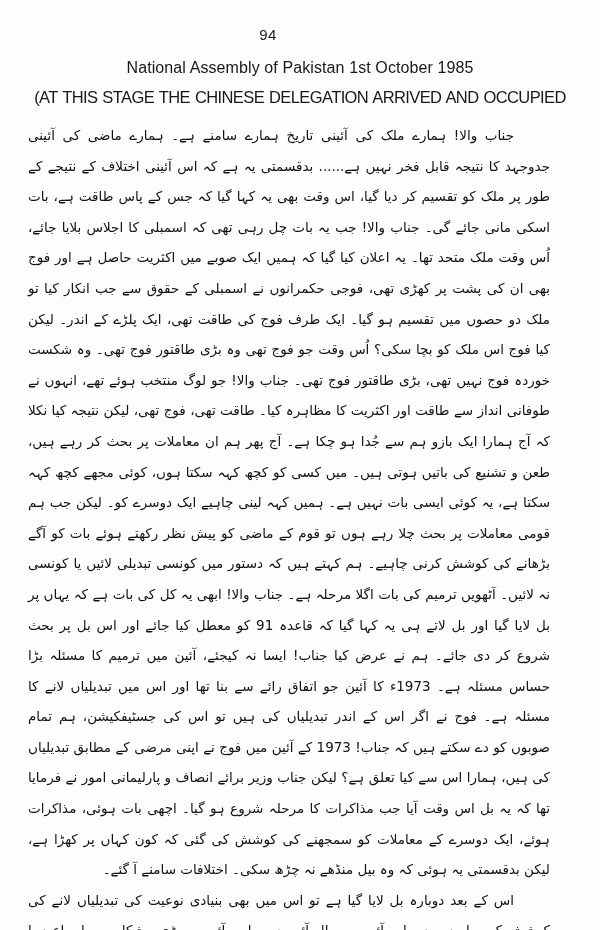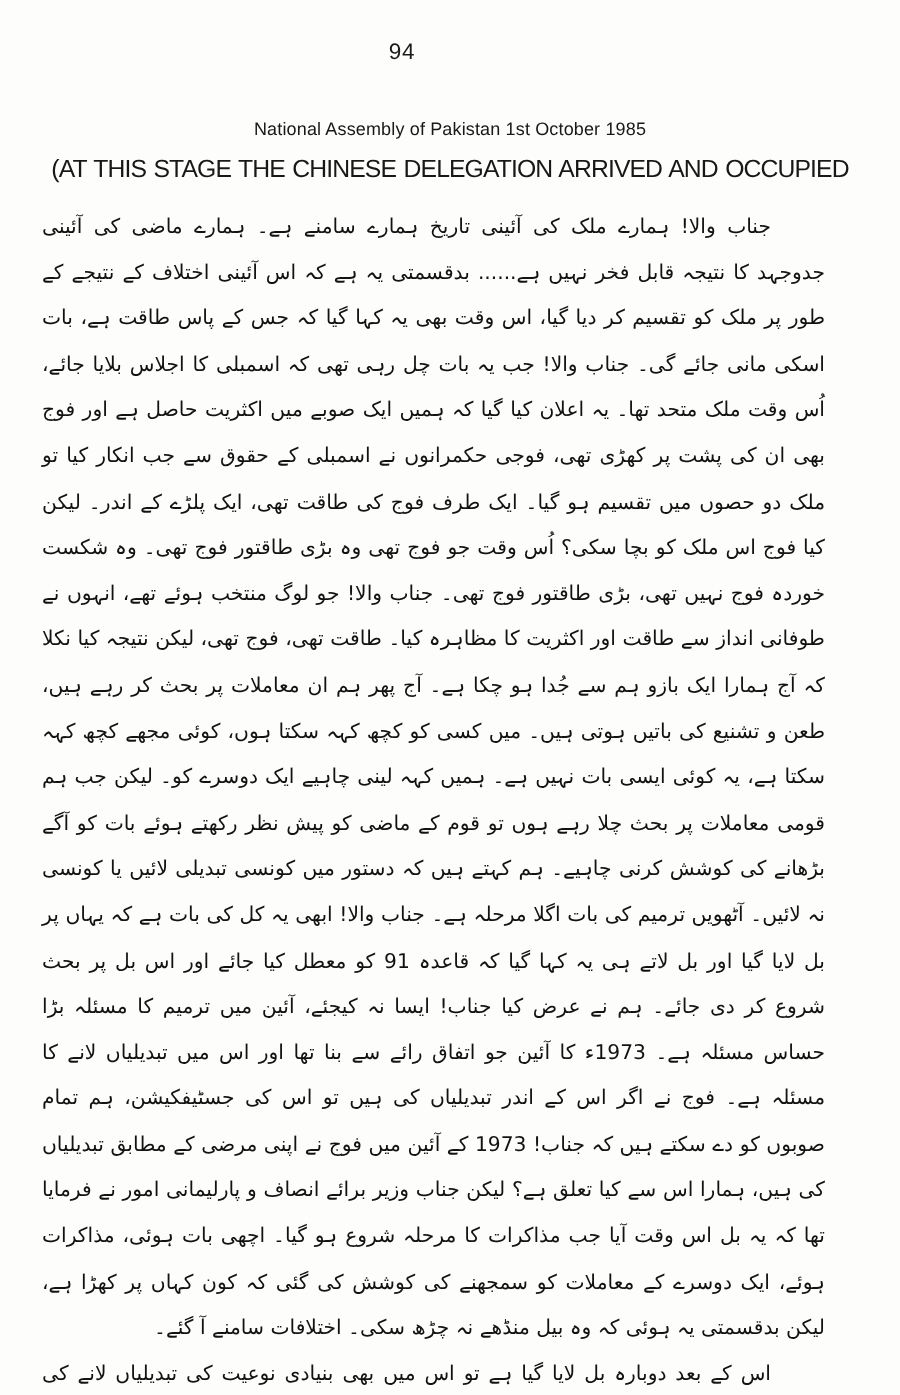--- a/index.html
+++ b/index.html
@@ -20,23 +20,23 @@
   .page-number {
     margin-top: 26px;
     text-align: center;
     font-size: 15px;
     letter-spacing: 0.5px;
     color: #1b1b1b;
     
     transform: translateX(-32px);
   }
   .heading {
-    margin-top: 36px;
+    margin-top: 16px;
     text-align: center;
-    font-size: 12px;
+    font-size: 16px;
     letter-spacing: 0.1px;
     color: #181818;
   }
   .stage-note {
     margin-top: 11px;
     text-align: center;
     font-size: 16.5px;
     letter-spacing: -0.6px;
     word-spacing: 1px;
     color: #181818;

